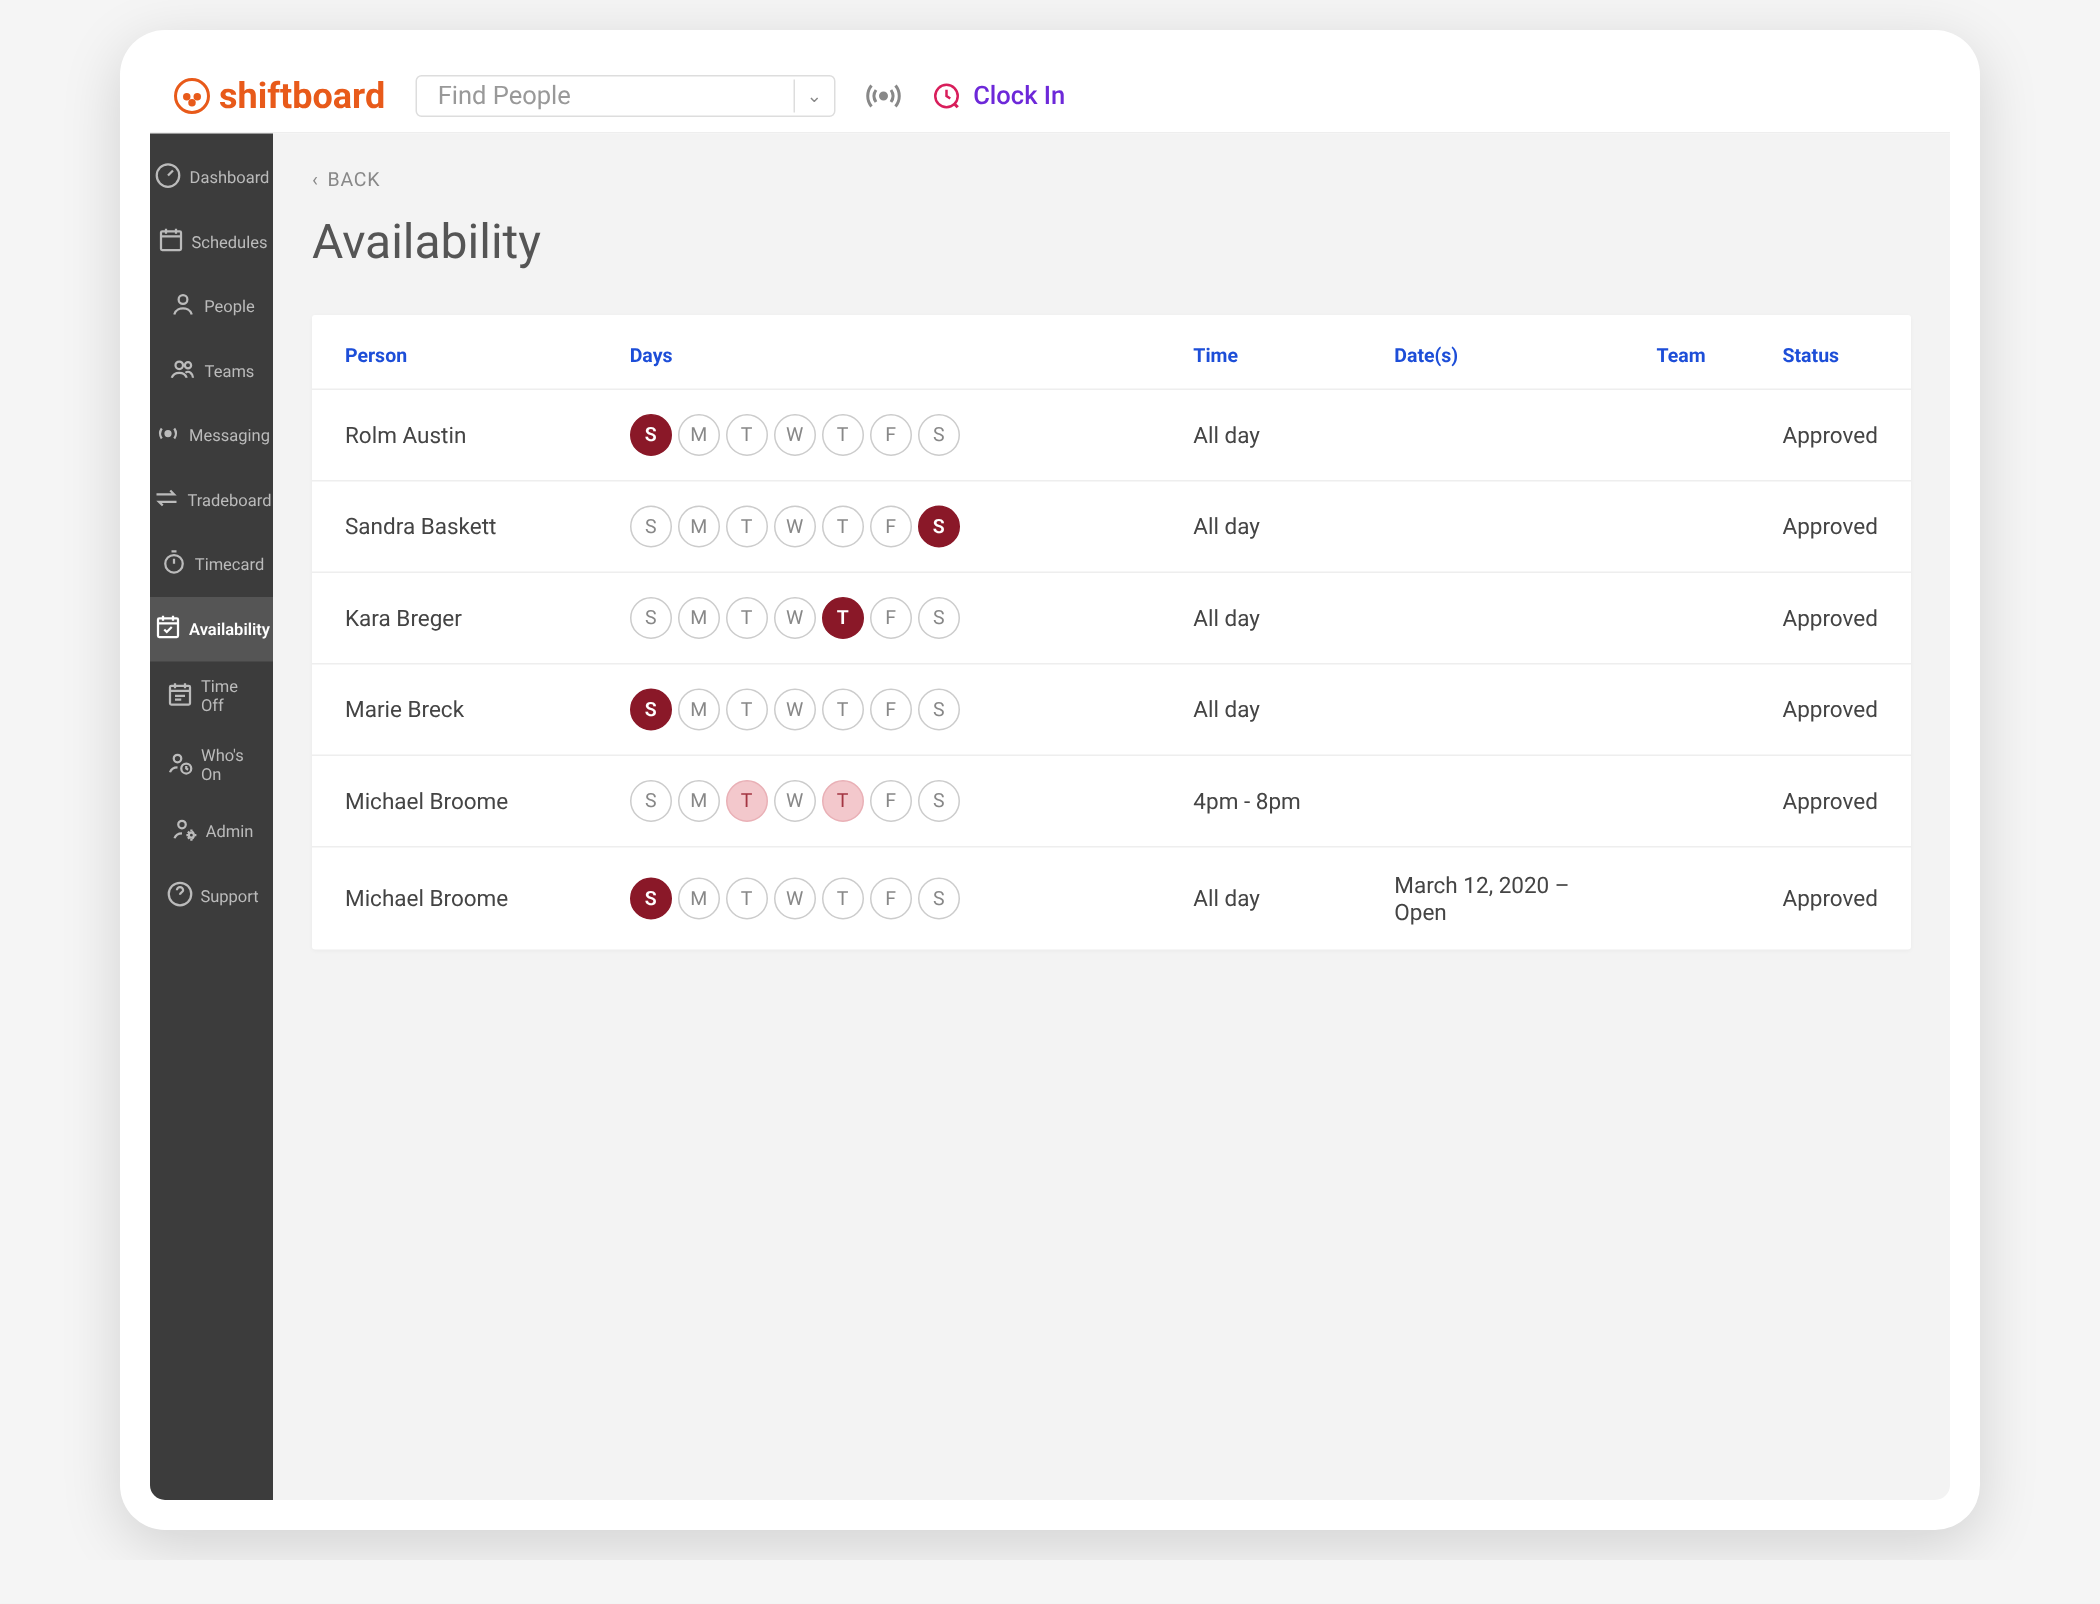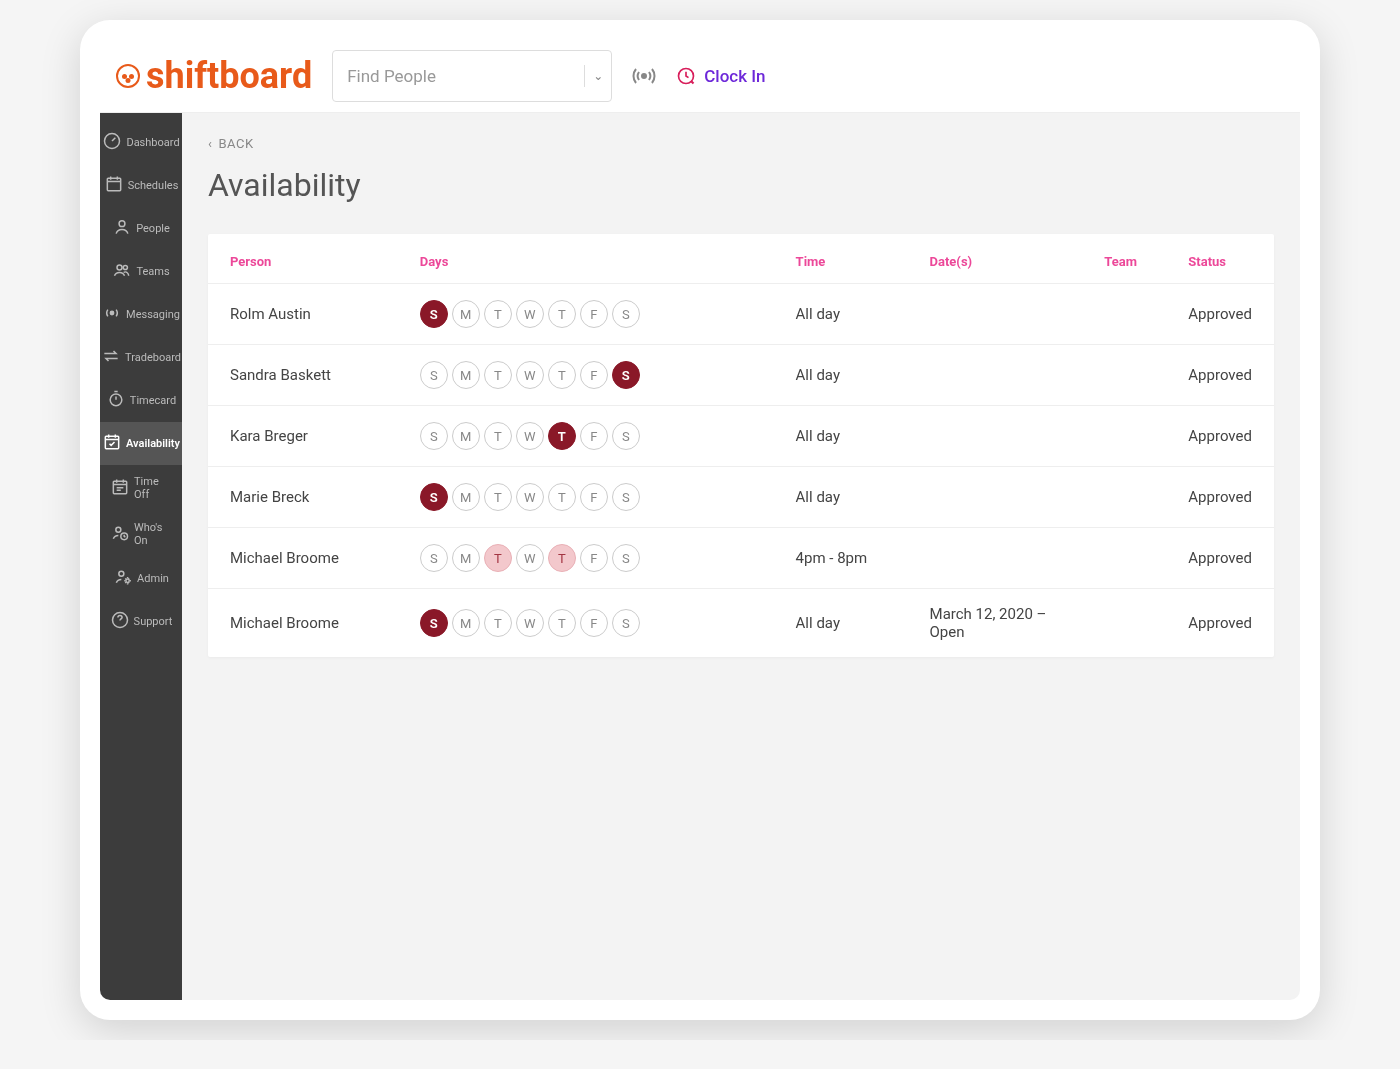--- a/index.html
+++ b/index.html
@@ -32,21 +32,21 @@
     display: flex;
     align-items: center;
     padding: 10px 16px;
     border-bottom: 1px solid #eee;
     gap: 20px;
   }
   .logo {
     display: flex;
     align-items: center;
     gap: 6px;
-    font-size: 36px;
+    font-size: 24px;
     font-weight: 700;
     color: #e85a1a;
   }
   .logo-dot {
     width: 24px;
     height: 24px;
     border: 2px solid #e85a1a;
     border-radius: 50%;
     display: flex;
     align-items: center;
@@ -73,21 +73,21 @@
     bottom: 3px;
     left: 50%;
     transform: translateX(-50%);
   }
   .search-box {
     display: flex;
     align-items: center;
     border: 1px solid #ddd;
     border-radius: 4px;
     background: #fff;
-    height: 52px;
+    height: 28px;
     width: 280px;
     padding: 0 8px 0 14px;
     color: #999;
     font-size: 17px;
   }
   .search-box .text { flex: 1; }
   .search-box .divider { width:1px; height:22px; background:#ddd; margin:0 8px;}
   .search-box .chevron { color:#888; font-size:12px;}
   .broadcast-icon {
     color: #888;
@@ -163,21 +163,21 @@
     padding: 0;
   }
   table {
     width: 100%;
     border-collapse: collapse;
   }
   thead th {
     text-align: left;
     font-size: 13px;
     font-weight: 700;
-    color: #ec4899;
+    color: #1d4ed8;
     padding: 20px 16px 14px;
     border-bottom: 1px solid #eee;
   }
   tbody td {
     padding: 16px 16px;
     border-bottom: 1px solid #eee;
     font-size: 15px;
     color: #444;
     vertical-align: middle;
   }

